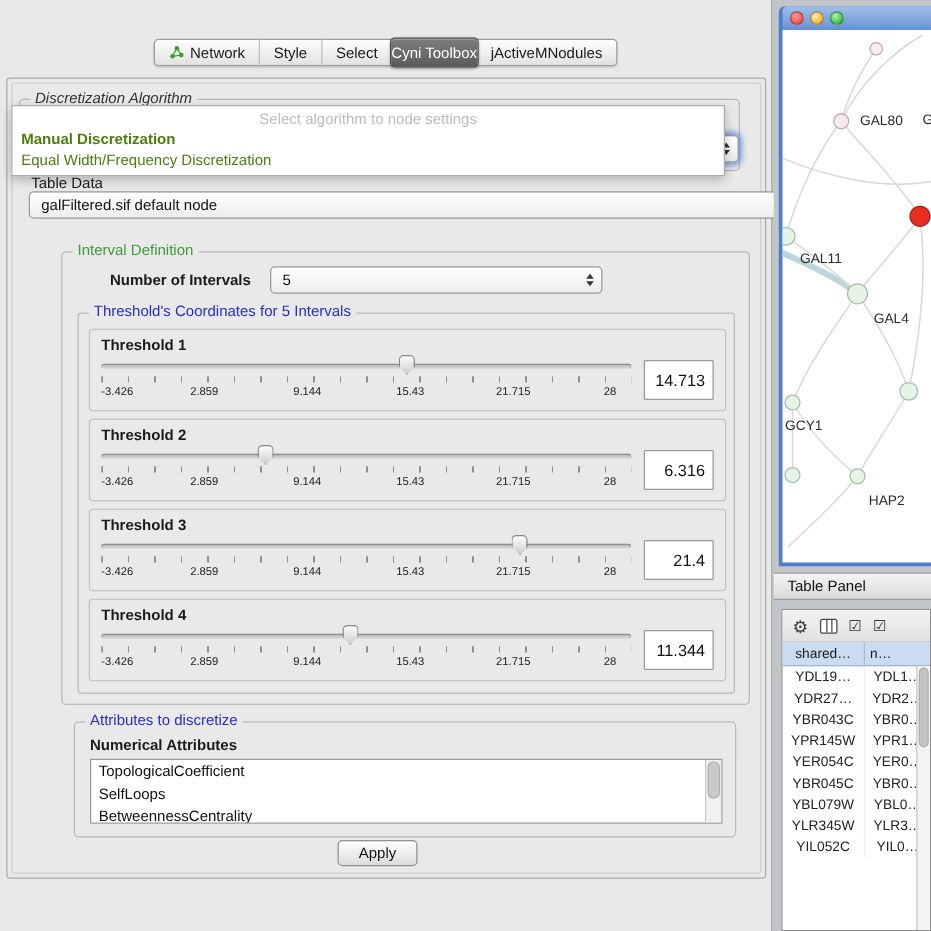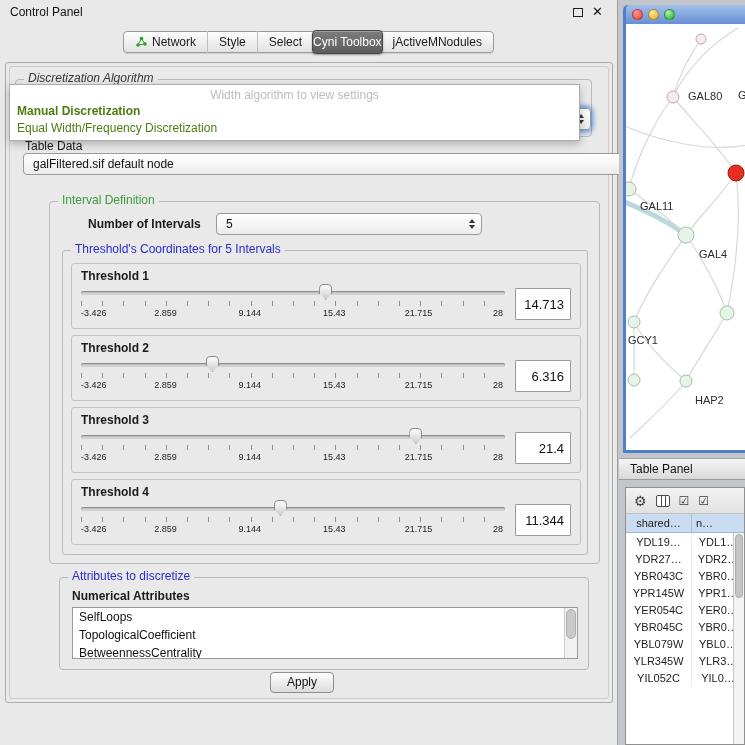--- a/index.html
+++ b/index.html
@@ -81,21 +81,21 @@
   .slider { position:relative; flex:1; height:40px; }
   .track { position:absolute; left:0; right:0; top:7px; height:4px; border-radius:2px;
            background:linear-gradient(#bdbdbd,#d8d8d8);
            box-shadow:inset 0 1px 1px rgba(0,0,0,.3); }
   .thumb { position:absolute; top:0; width:13px; height:16px; margin-left:-6.5px;
            background:linear-gradient(#fefefe,#cccccc); border:1px solid #898989;
            border-radius:4px 4px 0 0;
            clip-path:polygon(0 0,100% 0,100% 58%,50% 100%,0 58%); }
   .ticks { position:absolute; left:0; right:0; top:17px; height:5px;
            background-image:repeating-linear-gradient(90deg,#8f8f8f 0,#8f8f8f 1px,transparent 1px,transparent 5%); }
-  .scale { position:absolute; left:0; right:2px; top:24px; height:12px; }
+  .scale { position:absolute; left:0; right:12px; top:24px; height:12px; }
   .scale span { position:absolute; transform:translateX(-50%); font-size:9px; color:#222; white-space:nowrap; }
   .scale span.s0 { transform:none; }
   .scale span.s5 { transform:translateX(-100%); }
   .thr-value { width:56px; height:32px; border:1px solid #9a9a9a; background:#fff;
                font-family:"Liberation Sans",sans-serif; font-size:13px; color:#111;
                text-align:right; padding:0 6px; border-radius:1px; }
 
   .attr-group { left:53px; top:514px; width:530px; height:93px; }
   .na-label { position:absolute; left:12px; top:11px; font-weight:bold; }
   .listbox { position:absolute; left:12px; top:29px; width:506px; height:52px;
@@ -154,27 +154,20 @@
               background:#f3f3f3; border-left:1px solid #c8c8c8; }
   .t-thumb { margin:1px; height:64px; background:#c4c4c4; border:1px solid #adadad; border-radius:5px; }
 </style>
 </head>
 <body>
 
 <div class="root">
 
   <section class="control-panel">
 
-    <header class="cp-titlebar">
-      <span class="cp-title">Control Panel</span>
-      <span class="tb-icons">
-        <span class="tb-square"></span>
-        <span class="tb-close">✕</span>
-      </span>
-    </header>
 
     <nav class="tabrow top">
       <div class="tabstrip">
         <div class="tab">
           <svg width="13" height="12" viewBox="0 0 13 12">
             <path d="M3,9 L6.5,2.5 L10,8 Z" fill="none" stroke="#33a02c" stroke-width="1"></path>
             <circle cx="3" cy="9" r="1.8" fill="#33a02c"></circle>
             <circle cx="6.5" cy="2.5" r="1.8" fill="#33a02c"></circle>
             <circle cx="10" cy="8" r="1.8" fill="#33a02c"></circle>
           </svg>
@@ -202,21 +195,21 @@
         <span class="gtitle dark">Discretization Algorithm</span>
         <div class="combo algo-combo">
           <span class="arrows">
               <i class="up"></i>
               <i class="dn"></i>
             </span>
         </div>
       </div>
 
       <div class="algo-popup">
-        <div class="popup-header">Width algorithm to view settings</div>
+        <div class="popup-header">Select algorithm to node settings</div>
         <div class="popup-option bold">Manual Discretization</div>
         <div class="popup-option">Equal Width/Frequency Discretization</div>
       </div>
 
       <div class="td-label">Table Data</div>
       <div class="combo td-combo">
         <span>galFiltered.sif default node</span>
         <span class="arrows">
             <i class="up"></i>
             <i class="dn"></i>
@@ -316,22 +309,22 @@
               <input class="thr-value" value="11.344" style="">
             </div>
           </div>
         </div>
       </div>
 
       <div class="group attr-group">
         <span class="gtitle blue">Attributes to discretize</span>
         <div class="na-label">Numerical Attributes</div>
         <div class="listbox">
+          <div class="list-item">TopologicalCoefficient</div>
           <div class="list-item">SelfLoops</div>
-          <div class="list-item">TopologicalCoefficient</div>
           <div class="list-item">BetweennessCentrality</div>
           <div class="list-scrollbar">
             <div class="list-thumb"></div>
           </div>
         </div>
       </div>
 
       <button class="apply-btn">Apply</button>
     </div>
 

